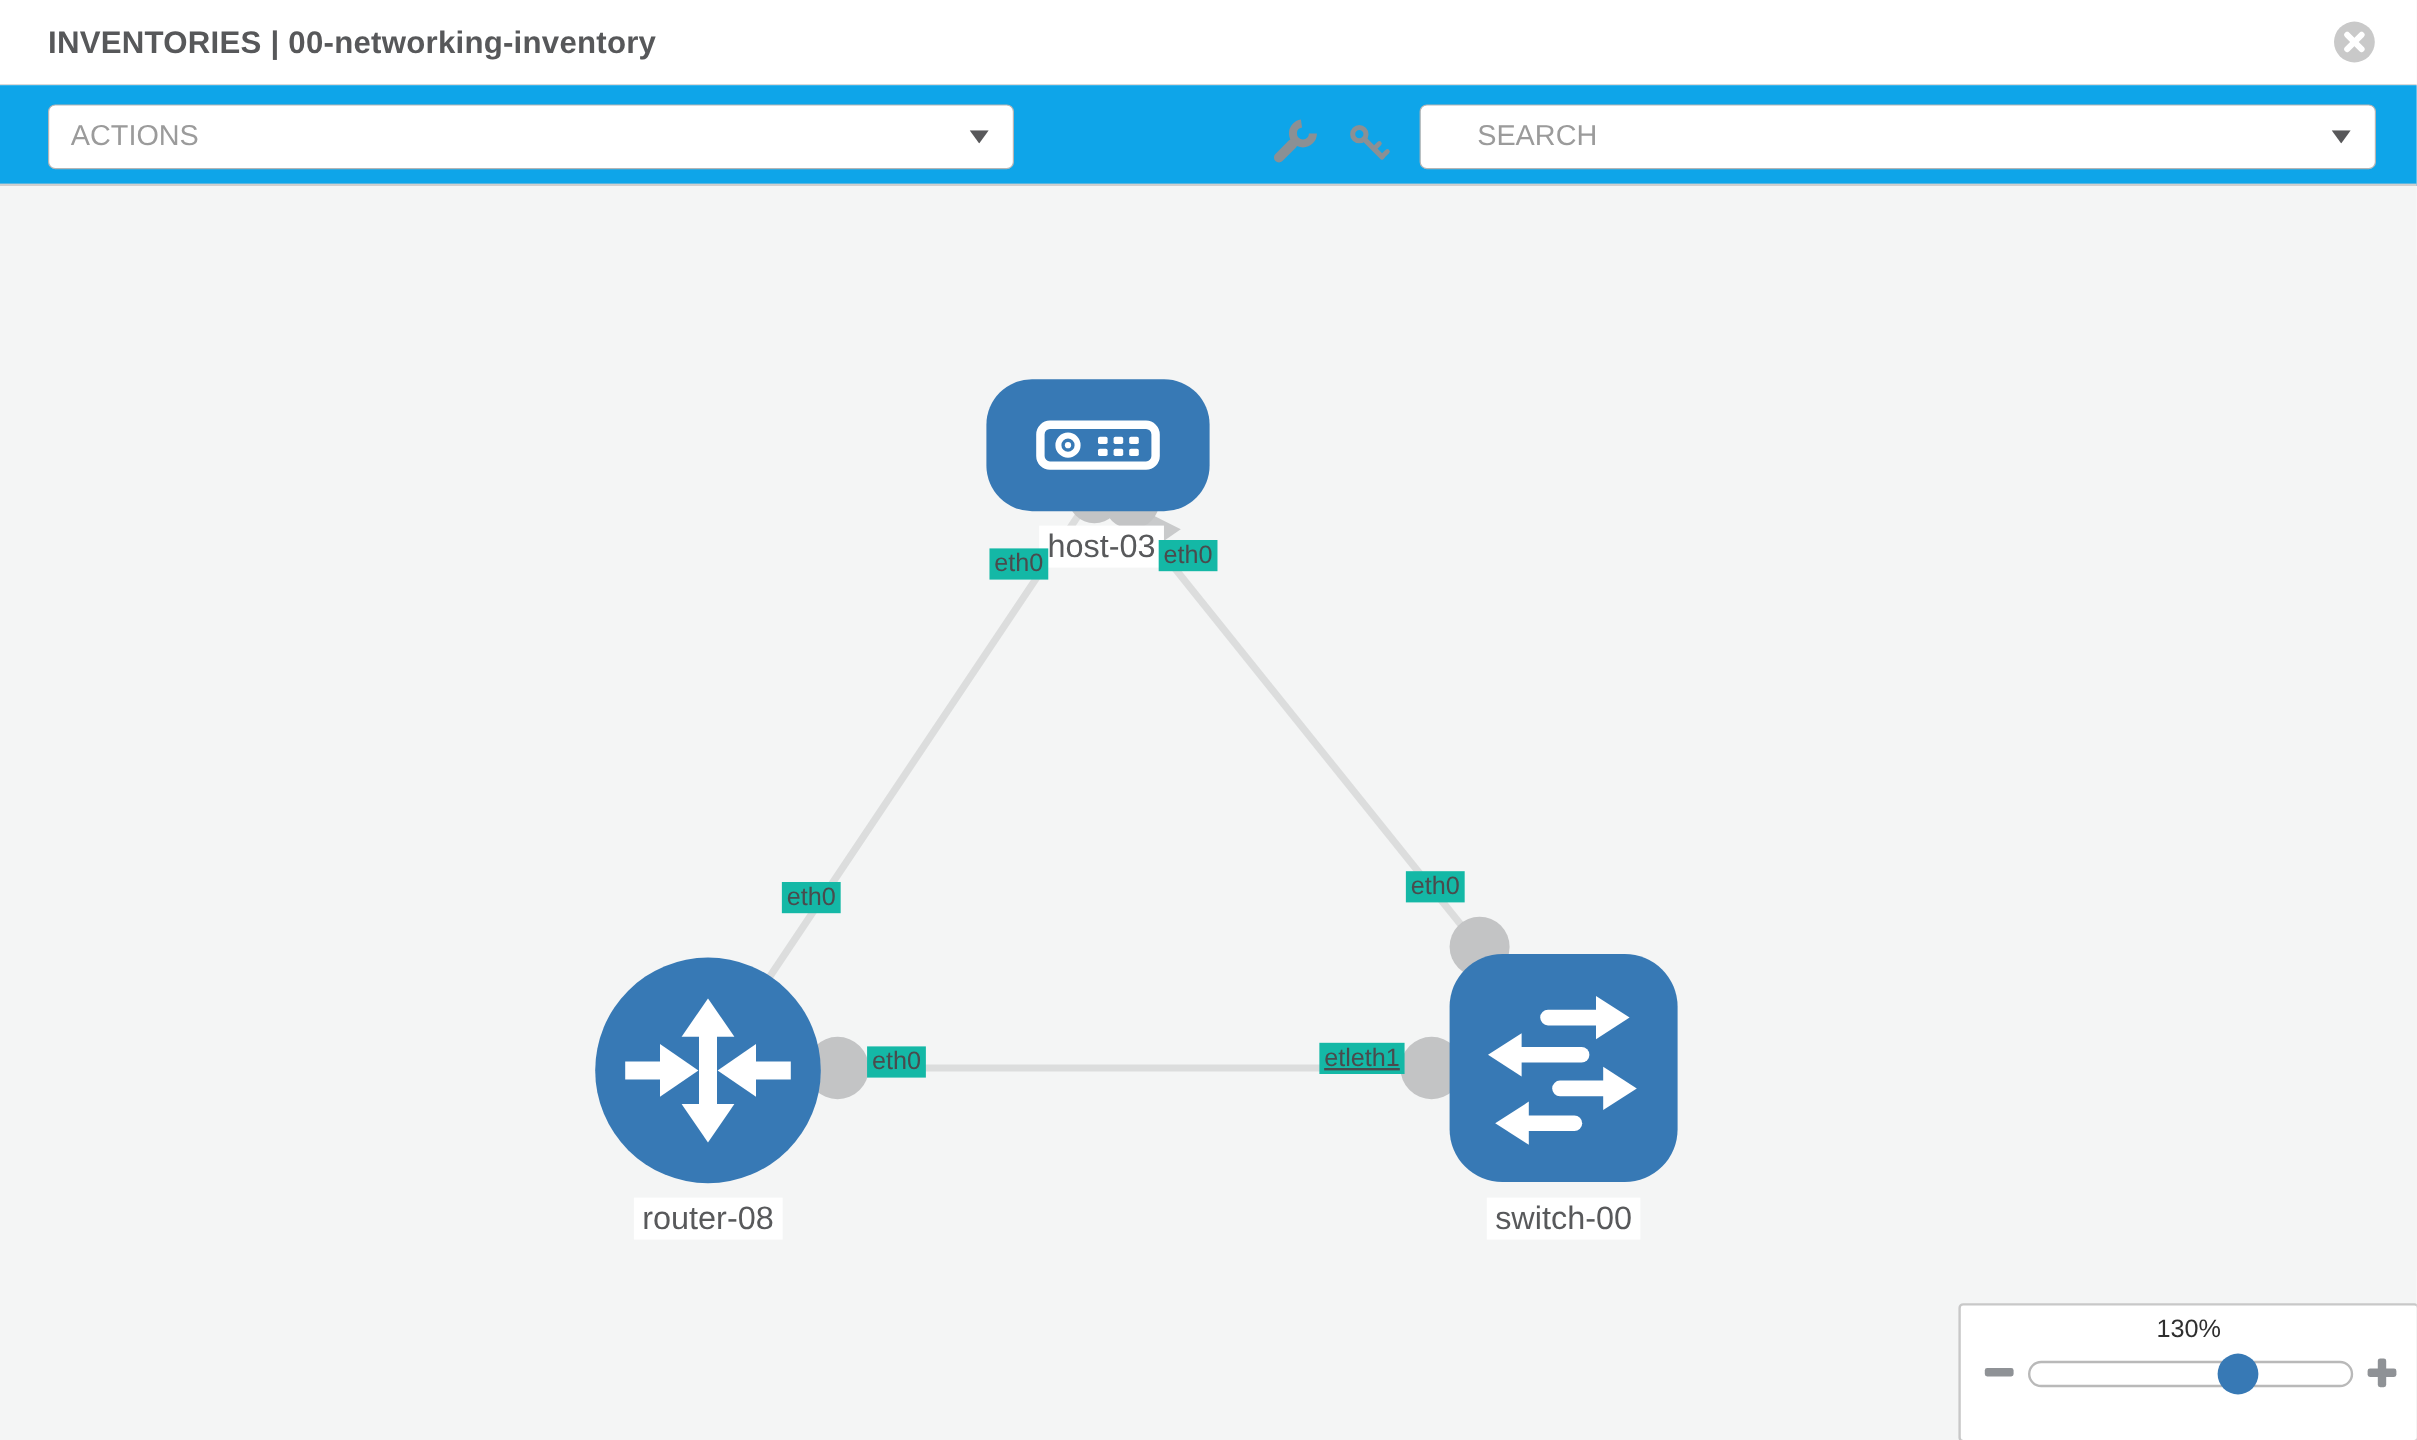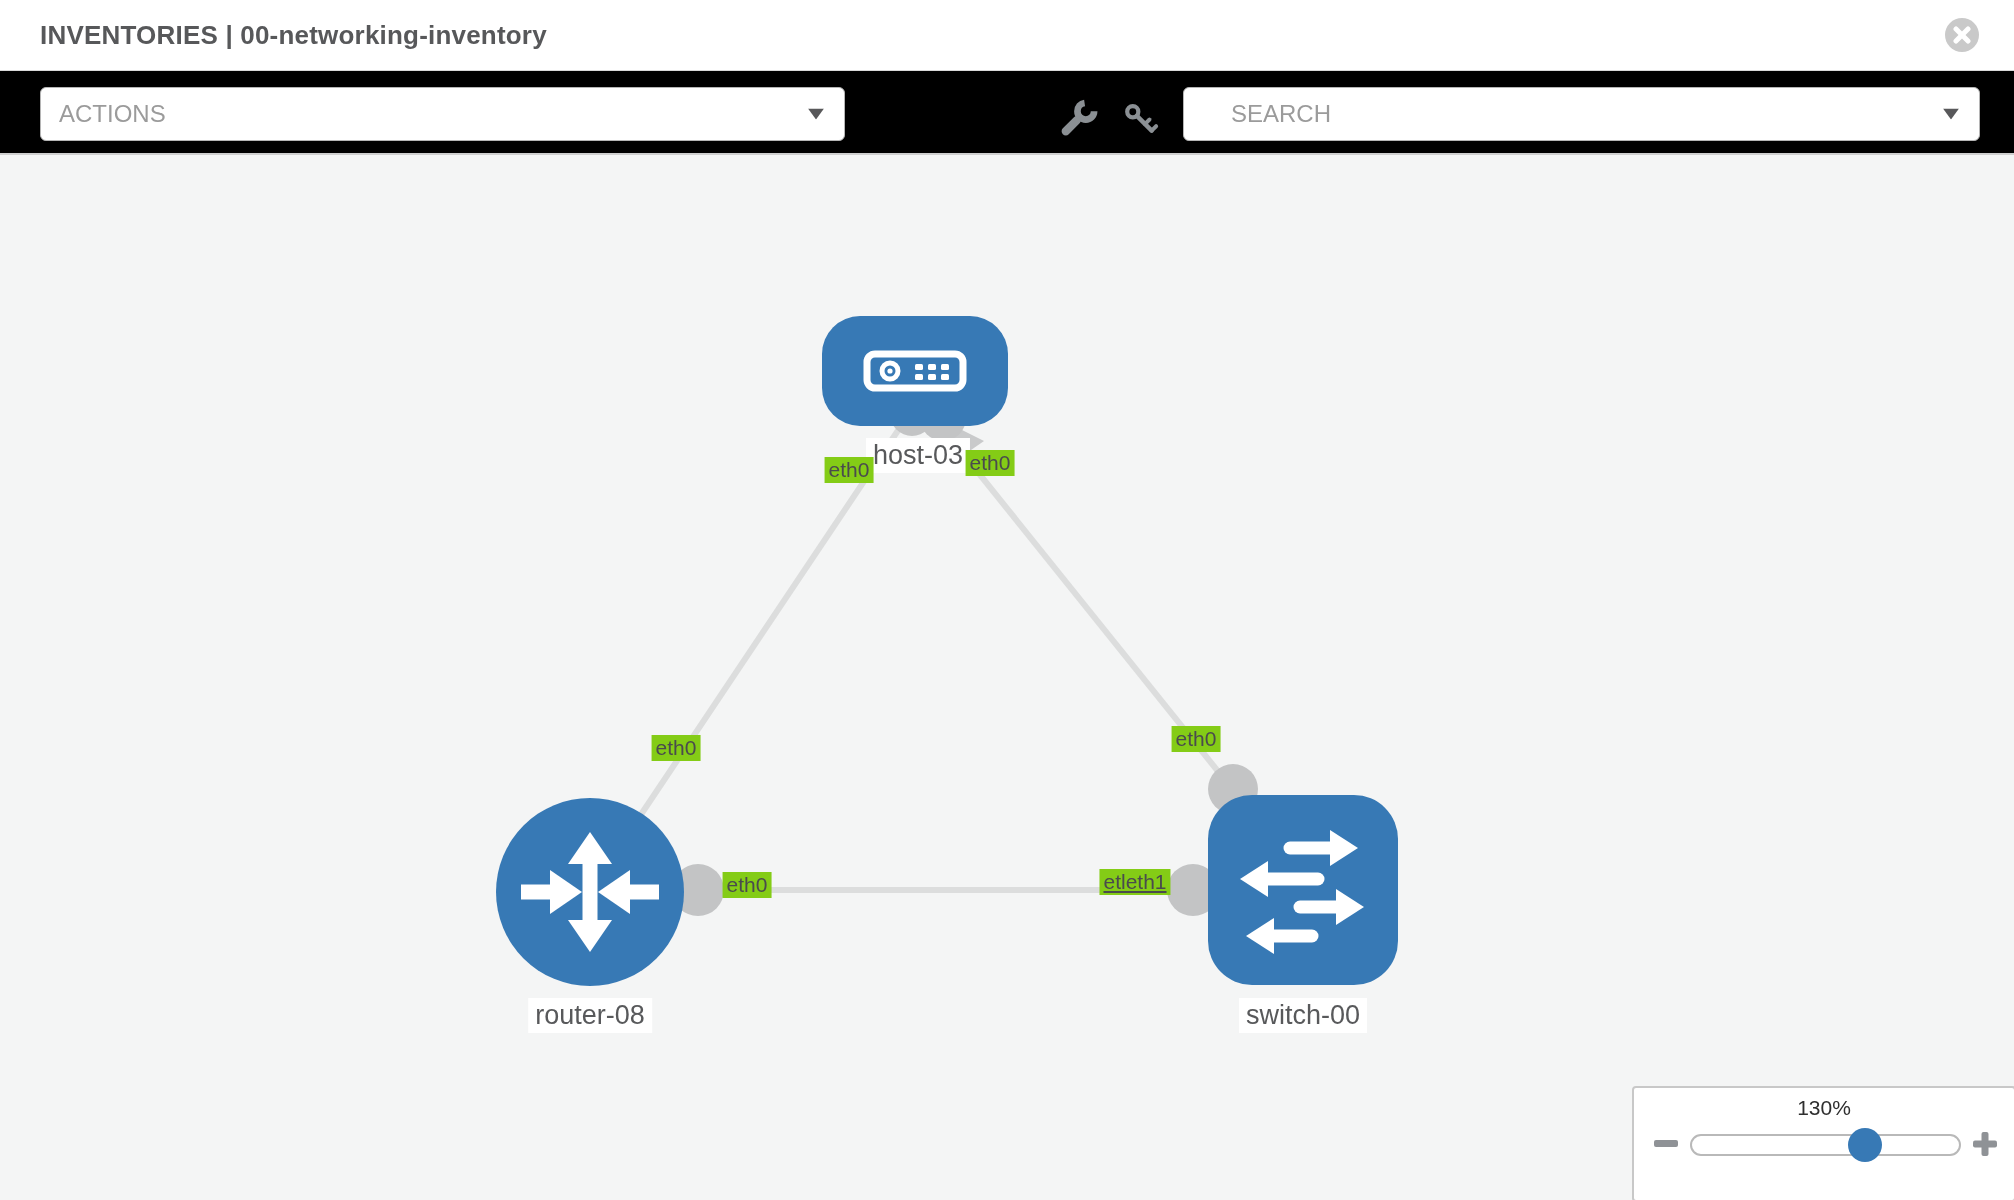--- a/index.html
+++ b/index.html
@@ -5,34 +5,34 @@
   html,body{margin:0;padding:0;}
   body{font-family:"Liberation Sans","DejaVu Sans",sans-serif;}
   .screen{position:relative;width:2014px;height:1200px;background:#f4f5f5;overflow:hidden;}
 
   
   .hdr{position:absolute;left:0;top:0;width:2014px;height:70px;background:#fff;border-bottom:1px solid #d9d9d9;z-index:10;}
   .hdr h1{margin:0;position:absolute;left:40px;top:0;line-height:70px;font-size:26px;font-weight:bold;color:#57585a;letter-spacing:.2px;}
   .close-btn{position:absolute;left:1945px;top:18px;width:34px;height:34px;border-radius:50%;background:#c9c9c9;cursor:pointer;display:flex;align-items:center;justify-content:center;}
 
   
-  .tbar{position:absolute;left:0;top:71px;width:2014px;height:84px;background:#000000;border-bottom:2px solid #cfcfcf;box-sizing:border-box;z-index:10;}
+  .tbar{position:absolute;left:0;top:71px;width:2014px;height:84px;background:#0ea5e9;border-bottom:2px solid #cfcfcf;box-sizing:border-box;z-index:10;}
   .select{position:absolute;top:16px;height:54px;background:#fff;border:1px solid #b5b5b5;border-radius:6px;box-sizing:border-box;display:flex;align-items:center;cursor:pointer;}
   .select .sel-label{padding-left:18px;font-size:24px;color:#9b9b9b;}
   .select .caret{position:absolute;right:20px;top:50%;transform:translateY(-50%);}
   .tool-btn{position:absolute;top:28px;width:40px;height:40px;border:none;background:transparent;padding:0;cursor:pointer;}
 
   
   .links-svg{position:absolute;left:0;top:0;z-index:1;}
   .node{position:absolute;background:#3779b5;z-index:3;display:flex;align-items:center;justify-content:center;}
   .node-host{left:822px;top:316px;width:186px;height:110px;border-radius:38px;}
   .node-router{left:496px;top:798px;width:188px;height:188px;border-radius:50%;}
   .node-switch{left:1208px;top:795px;width:190px;height:190px;border-radius:44px;}
   .node-label{position:absolute;z-index:4;background:#fff;color:#58595b;font-size:27px;padding:2px 7px;white-space:nowrap;transform:translateX(-50%);}
-  .if-label{position:absolute;z-index:4;background:#84cc16;color:#4a4b4d;font-size:21px;padding:1px 4px;white-space:nowrap;transform:translateX(-50%);}
+  .if-label{position:absolute;z-index:4;background:#14b8a6;color:#4a4b4d;font-size:21px;padding:1px 4px;white-space:nowrap;transform:translateX(-50%);}
 
   
   .zoom-panel{position:absolute;left:1632px;top:1086px;width:384px;height:116px;background:#fff;border:2px solid #c8c8c8;border-radius:4px;box-sizing:border-box;z-index:6;}
   .zoom-level{position:absolute;left:0;top:8px;width:100%;text-align:center;font-size:21px;color:#2f2f2f;}
   .zoom-track{position:absolute;left:56px;top:46px;width:271px;height:22px;background:#fff;border:2px solid #b9b9b9;border-radius:12px;box-sizing:border-box;cursor:pointer;}
   .zoom-knob{position:absolute;left:156px;top:-8px;width:34px;height:34px;border-radius:50%;background:#3779b5;cursor:grab;}
   .zoom-minus{position:absolute;left:18px;top:48px;cursor:pointer;}
   .zoom-plus{position:absolute;left:337px;top:42px;cursor:pointer;}
 </style>
 </head>

